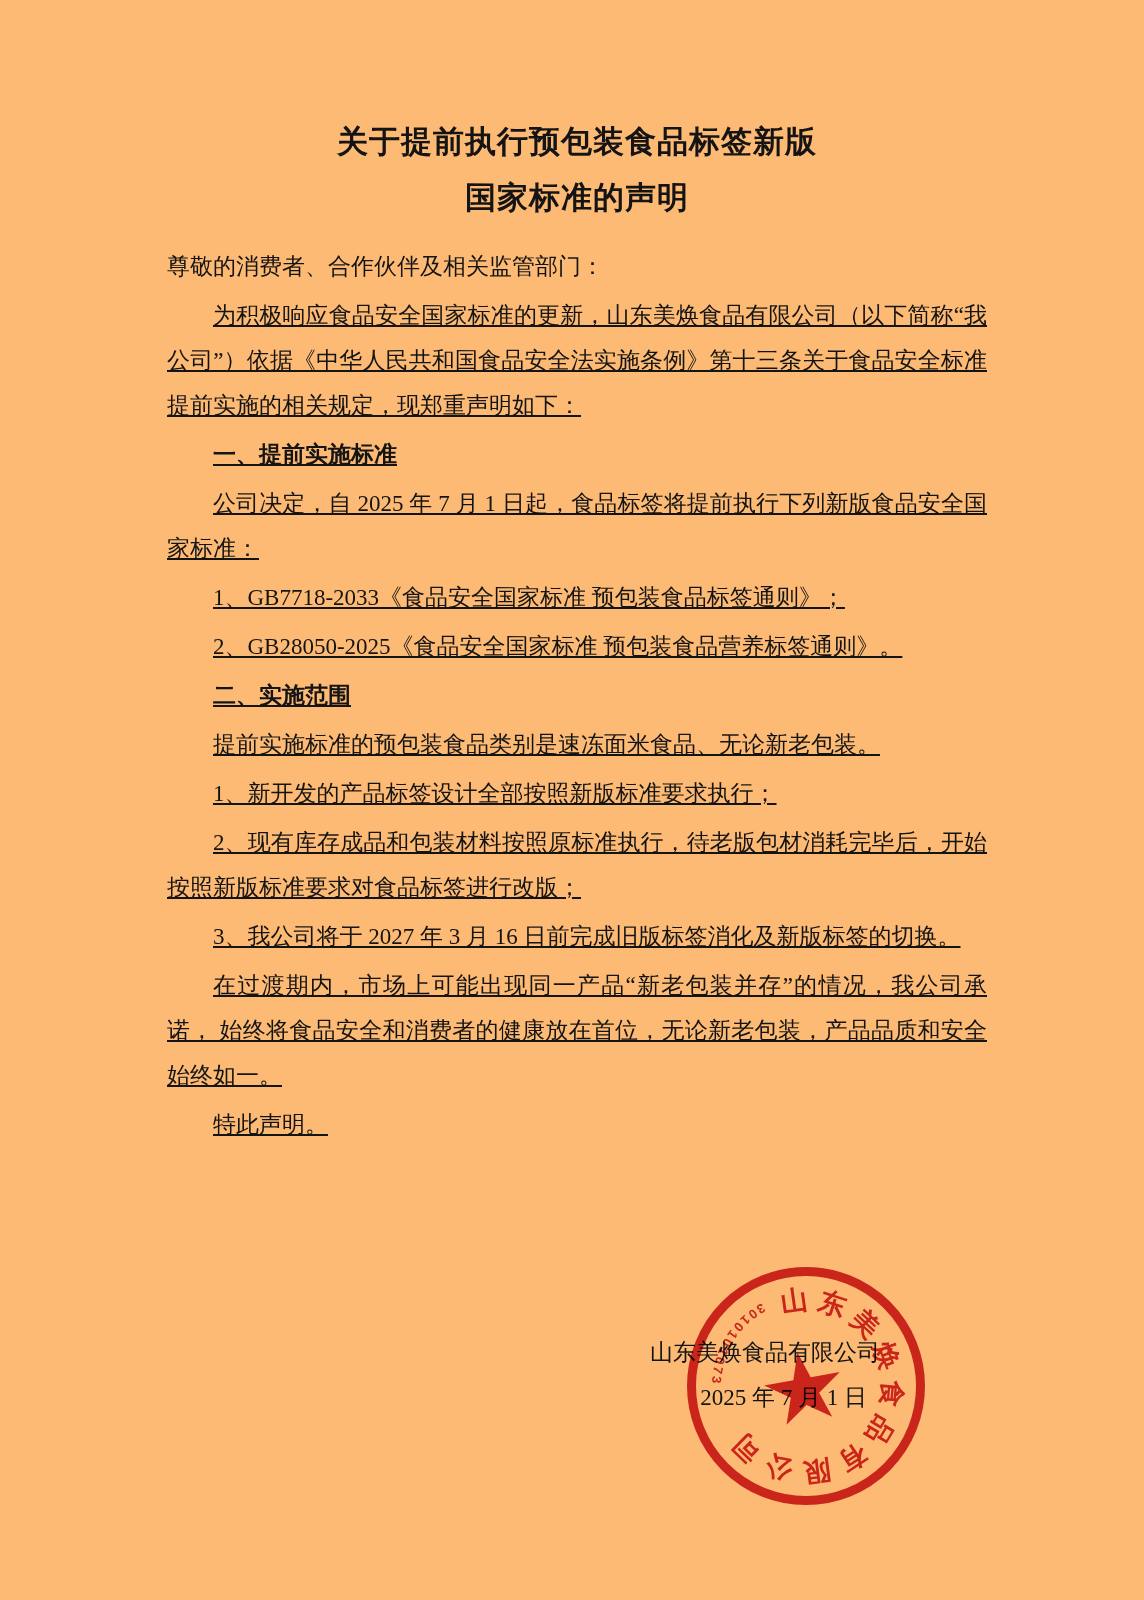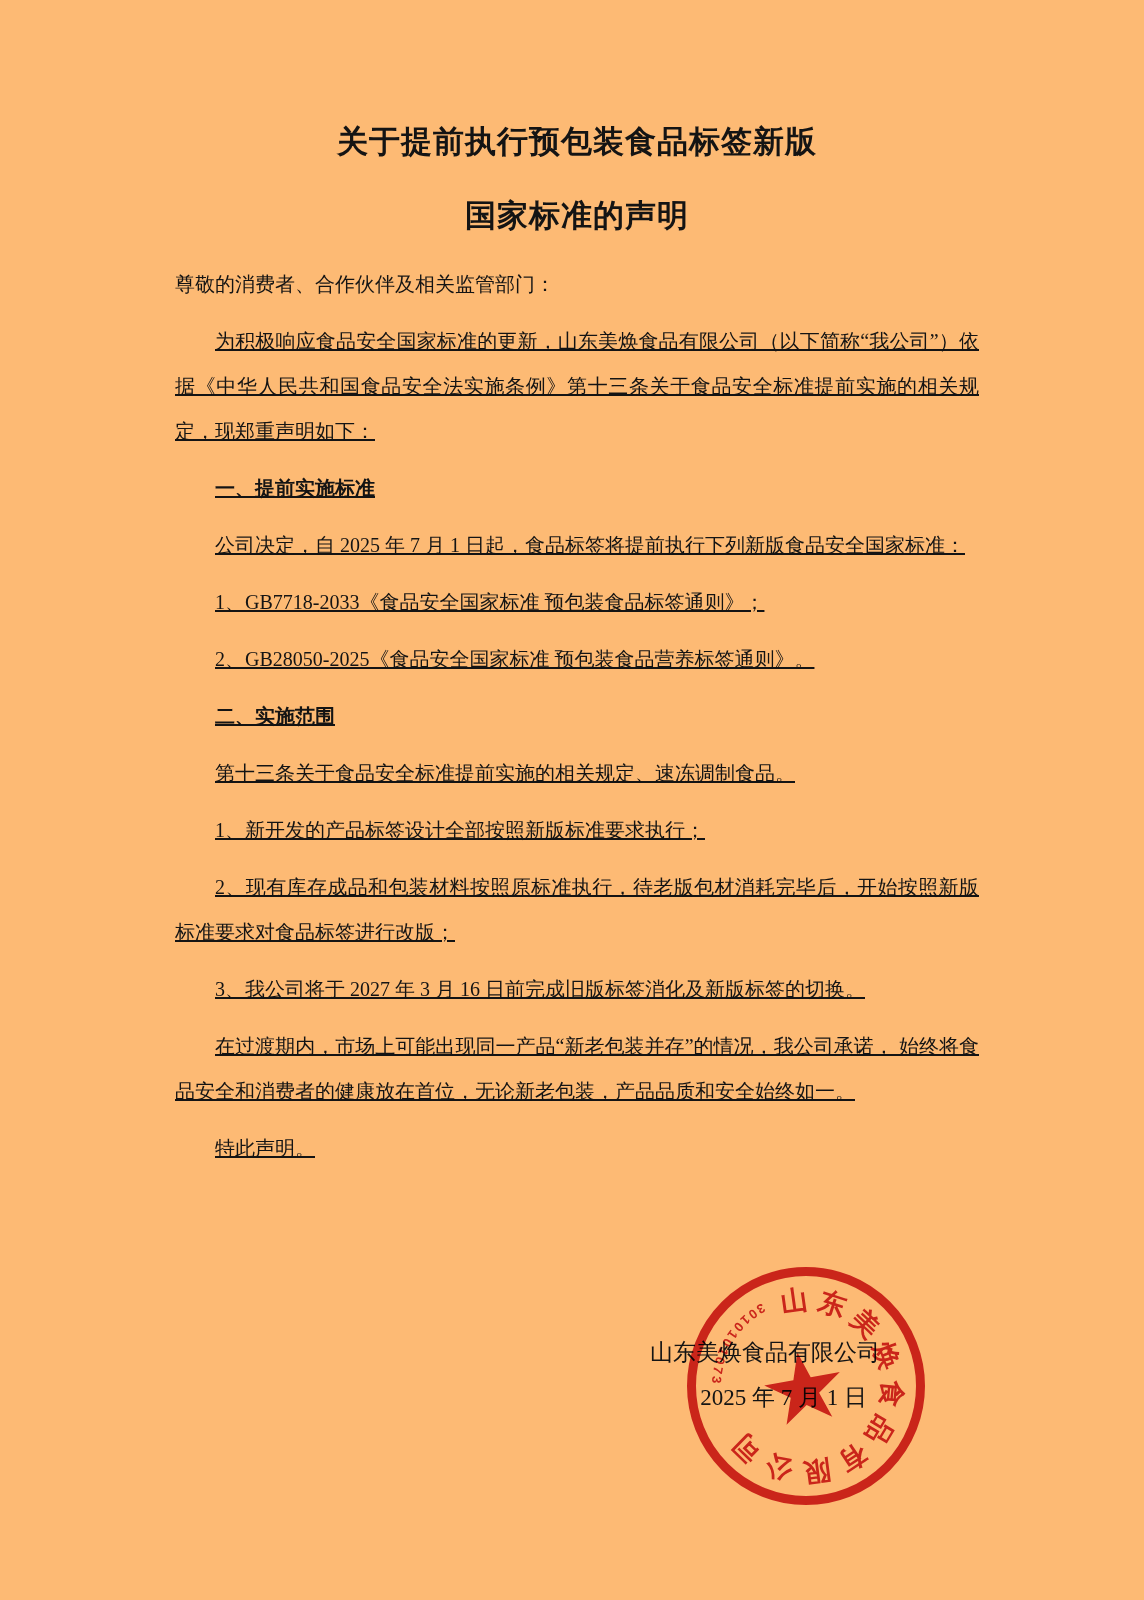--- a/index.html
+++ b/index.html
@@ -24,28 +24,28 @@
   }
   .doc-title {
     font-family: "Liberation Sans", "DejaVu Sans", sans-serif;
     font-weight: bold;
     font-size: 31px;
     line-height: 40px;
     text-align: center;
     letter-spacing: 1px;
   }
   .doc-title.line2 {
-    margin-top: 34px;
+    margin-top: 16px;
   }
   .body-text {
     margin-top: 26px;
   }
   .body-text p {
-    margin: 12px;
-    font-size: 20px;
+    margin: 4px;
+    font-size: 23px;
     line-height: 45px;
     text-align: justify;
     word-break: break-all;
   }
   .body-text p.indent {
     text-indent: 2em;
     text-decoration: underline;
   }
   .body-text p.heading {
     font-weight: bold;
@@ -140,21 +140,21 @@
     <div class="doc-title line2">国家标准的声明</div>
 
     <div class="body-text">
       <p class="salutation">尊敬的消费者、合作伙伴及相关监管部门：</p>
       <p class="indent">为积极响应食品安全国家标准的更新，山东美焕食品有限公司（以下简称“我公司”）依据《中华人民共和国食品安全法实施条例》第十三条关于食品安全标准提前实施的相关规定，现郑重声明如下：</p>
       <p class="indent heading">一、提前实施标准</p>
       <p class="indent">公司决定，自 2025 年 7 月 1 日起，食品标签将提前执行下列新版食品安全国家标准：</p>
       <p class="indent">1、GB7718-2033《食品安全国家标准 预包装食品标签通则》；</p>
       <p class="indent">2、GB28050-2025《食品安全国家标准 预包装食品营养标签通则》。</p>
       <p class="indent heading">二、实施范围</p>
-      <p class="indent">第十三条关于食品安全标准提前实施的相关规定、速冻调制食品。</p>
+      <p class="indent">提前实施标准的预包装食品类别是速冻面米食品、无论新老包装。</p>
       <p class="indent">1、新开发的产品标签设计全部按照新版标准要求执行；</p>
       <p class="indent">2、现有库存成品和包装材料按照原标准执行，待老版包材消耗完毕后，开始按照新版标准要求对食品标签进行改版；</p>
       <p class="indent">3、我公司将于 2027 年 3 月 16 日前完成旧版标签消化及新版标签的切换。</p>
       <p class="indent">在过渡期内，市场上可能出现同一产品“新老包装并存”的情况，我公司承诺， 始终将食品安全和消费者的健康放在首位，无论新老包装，产品品质和安全始终如一。</p>
       <p class="indent">特此声明。</p>
     </div>
   </div>
 
   <div class="signature-name">山东美焕食品有限公司</div>
   <div class="signature-date">2025 年 7 月 1 日</div>

